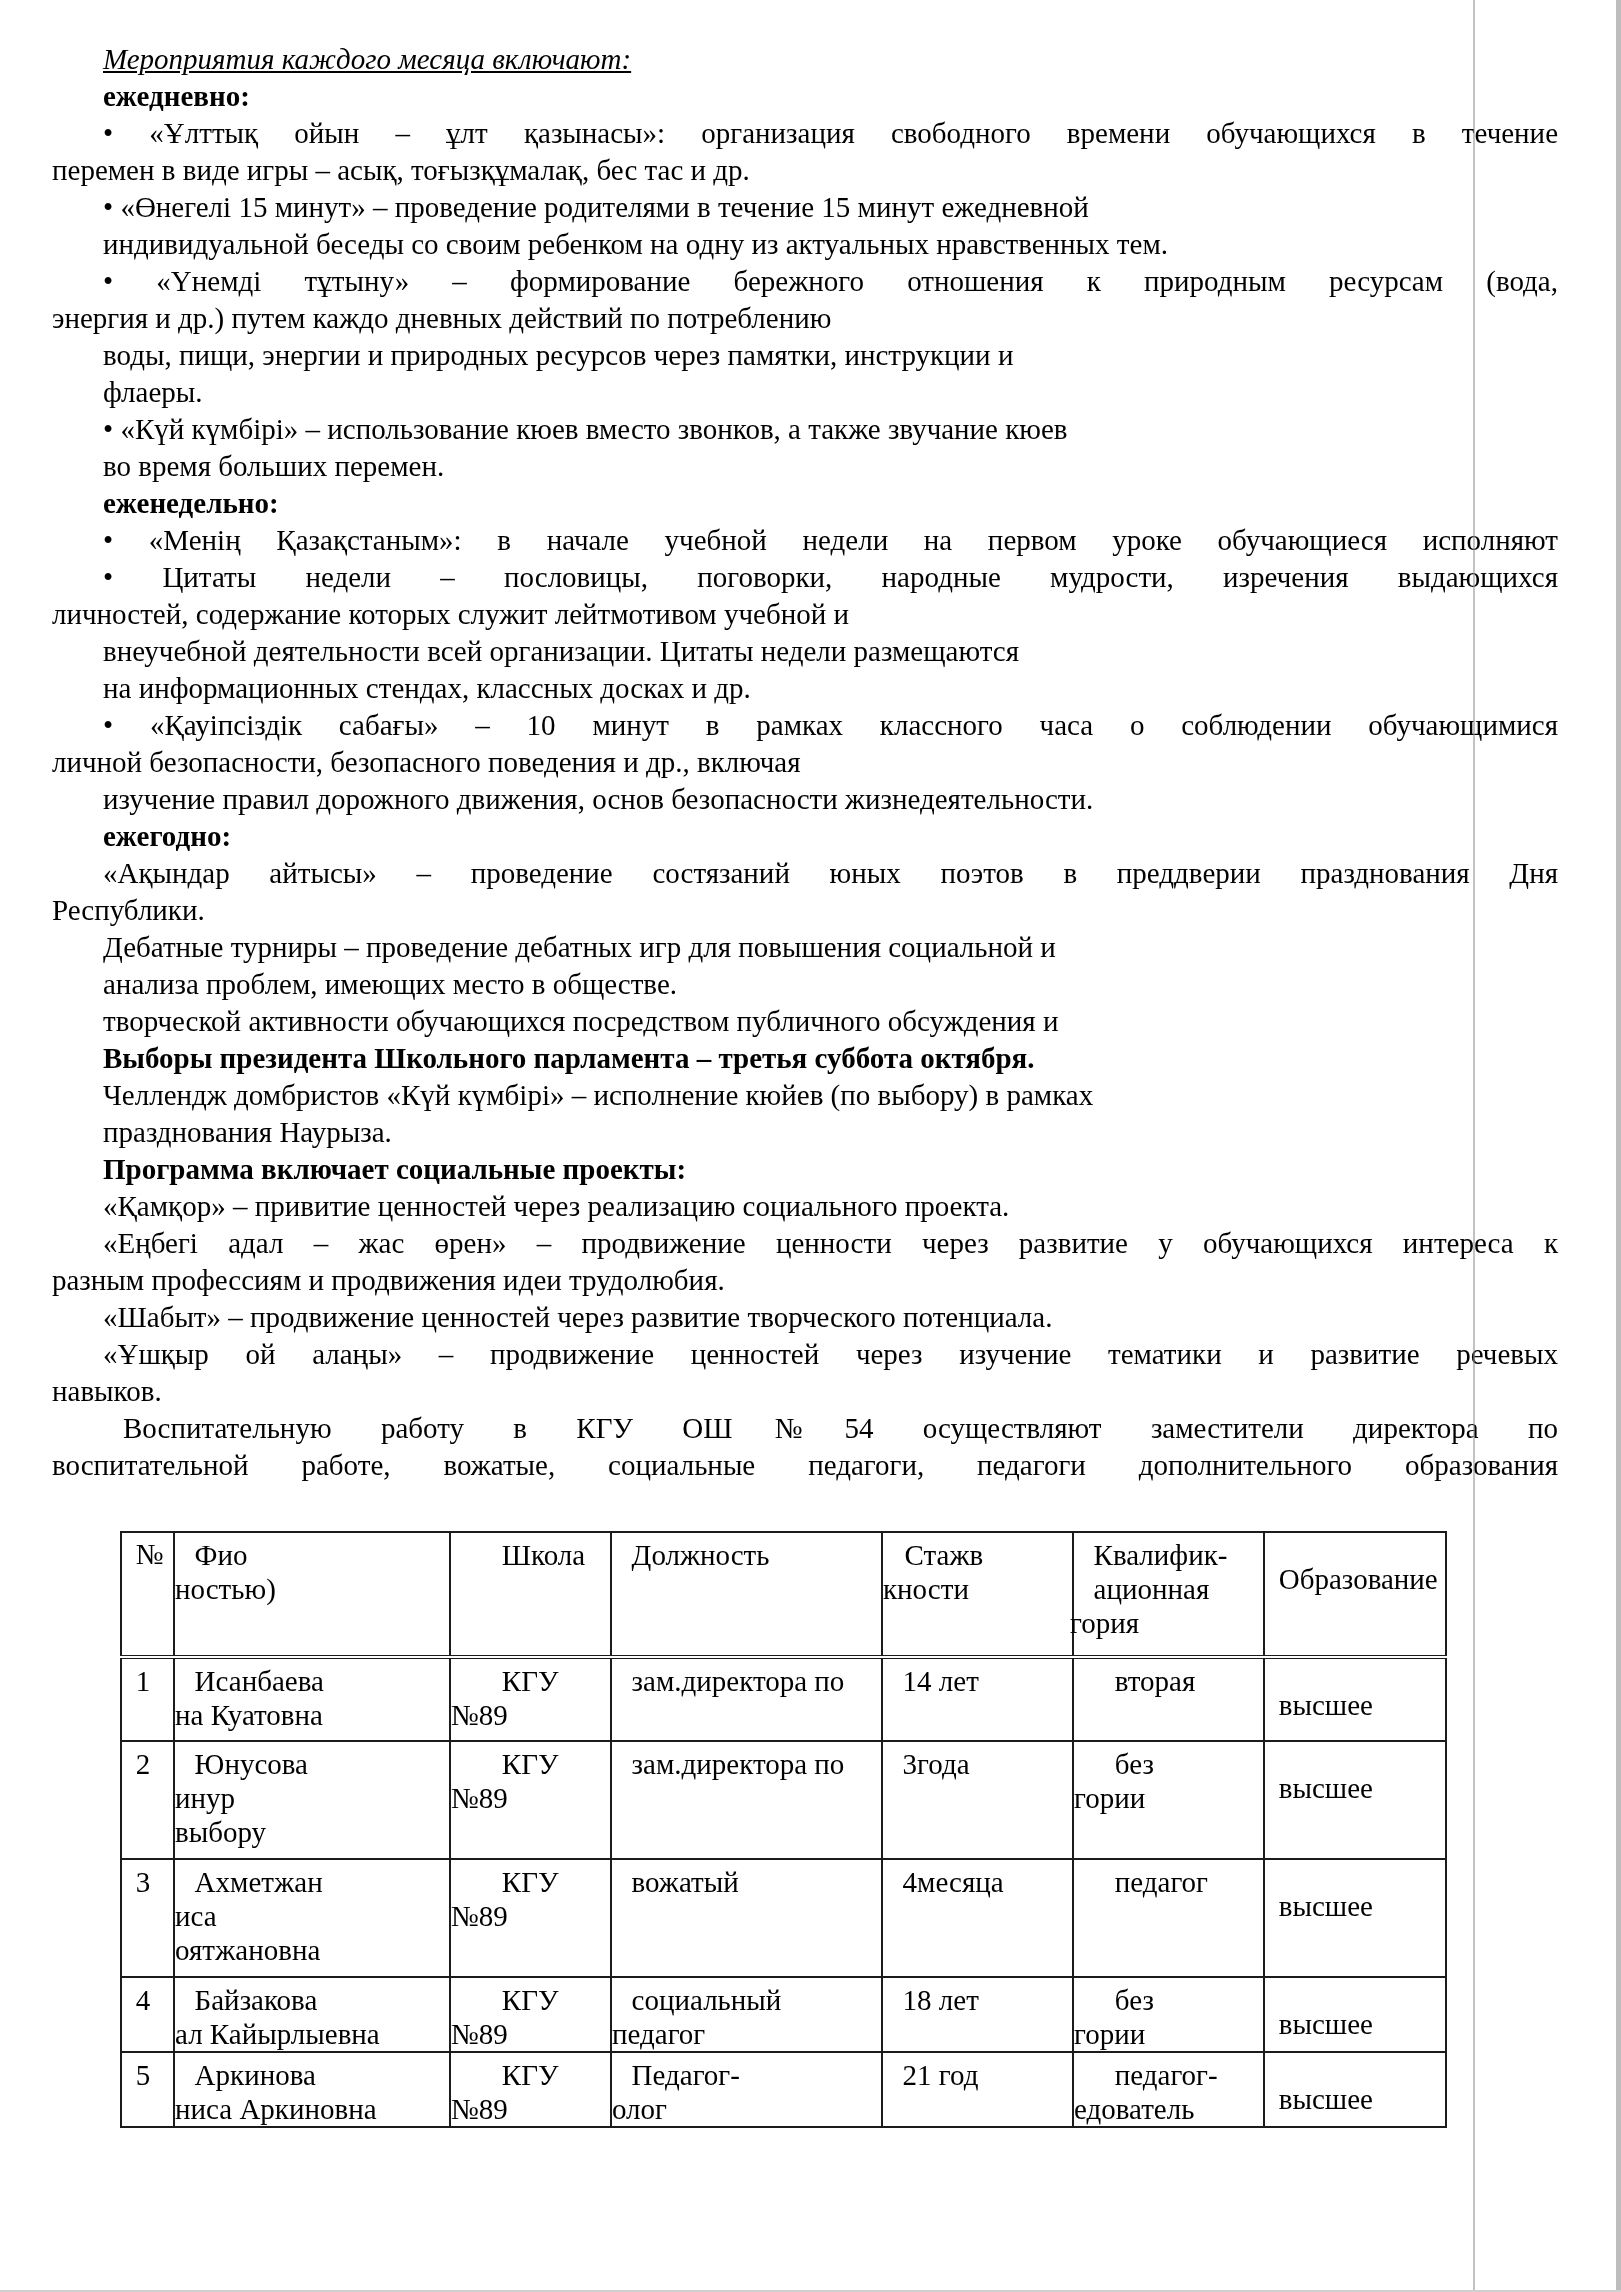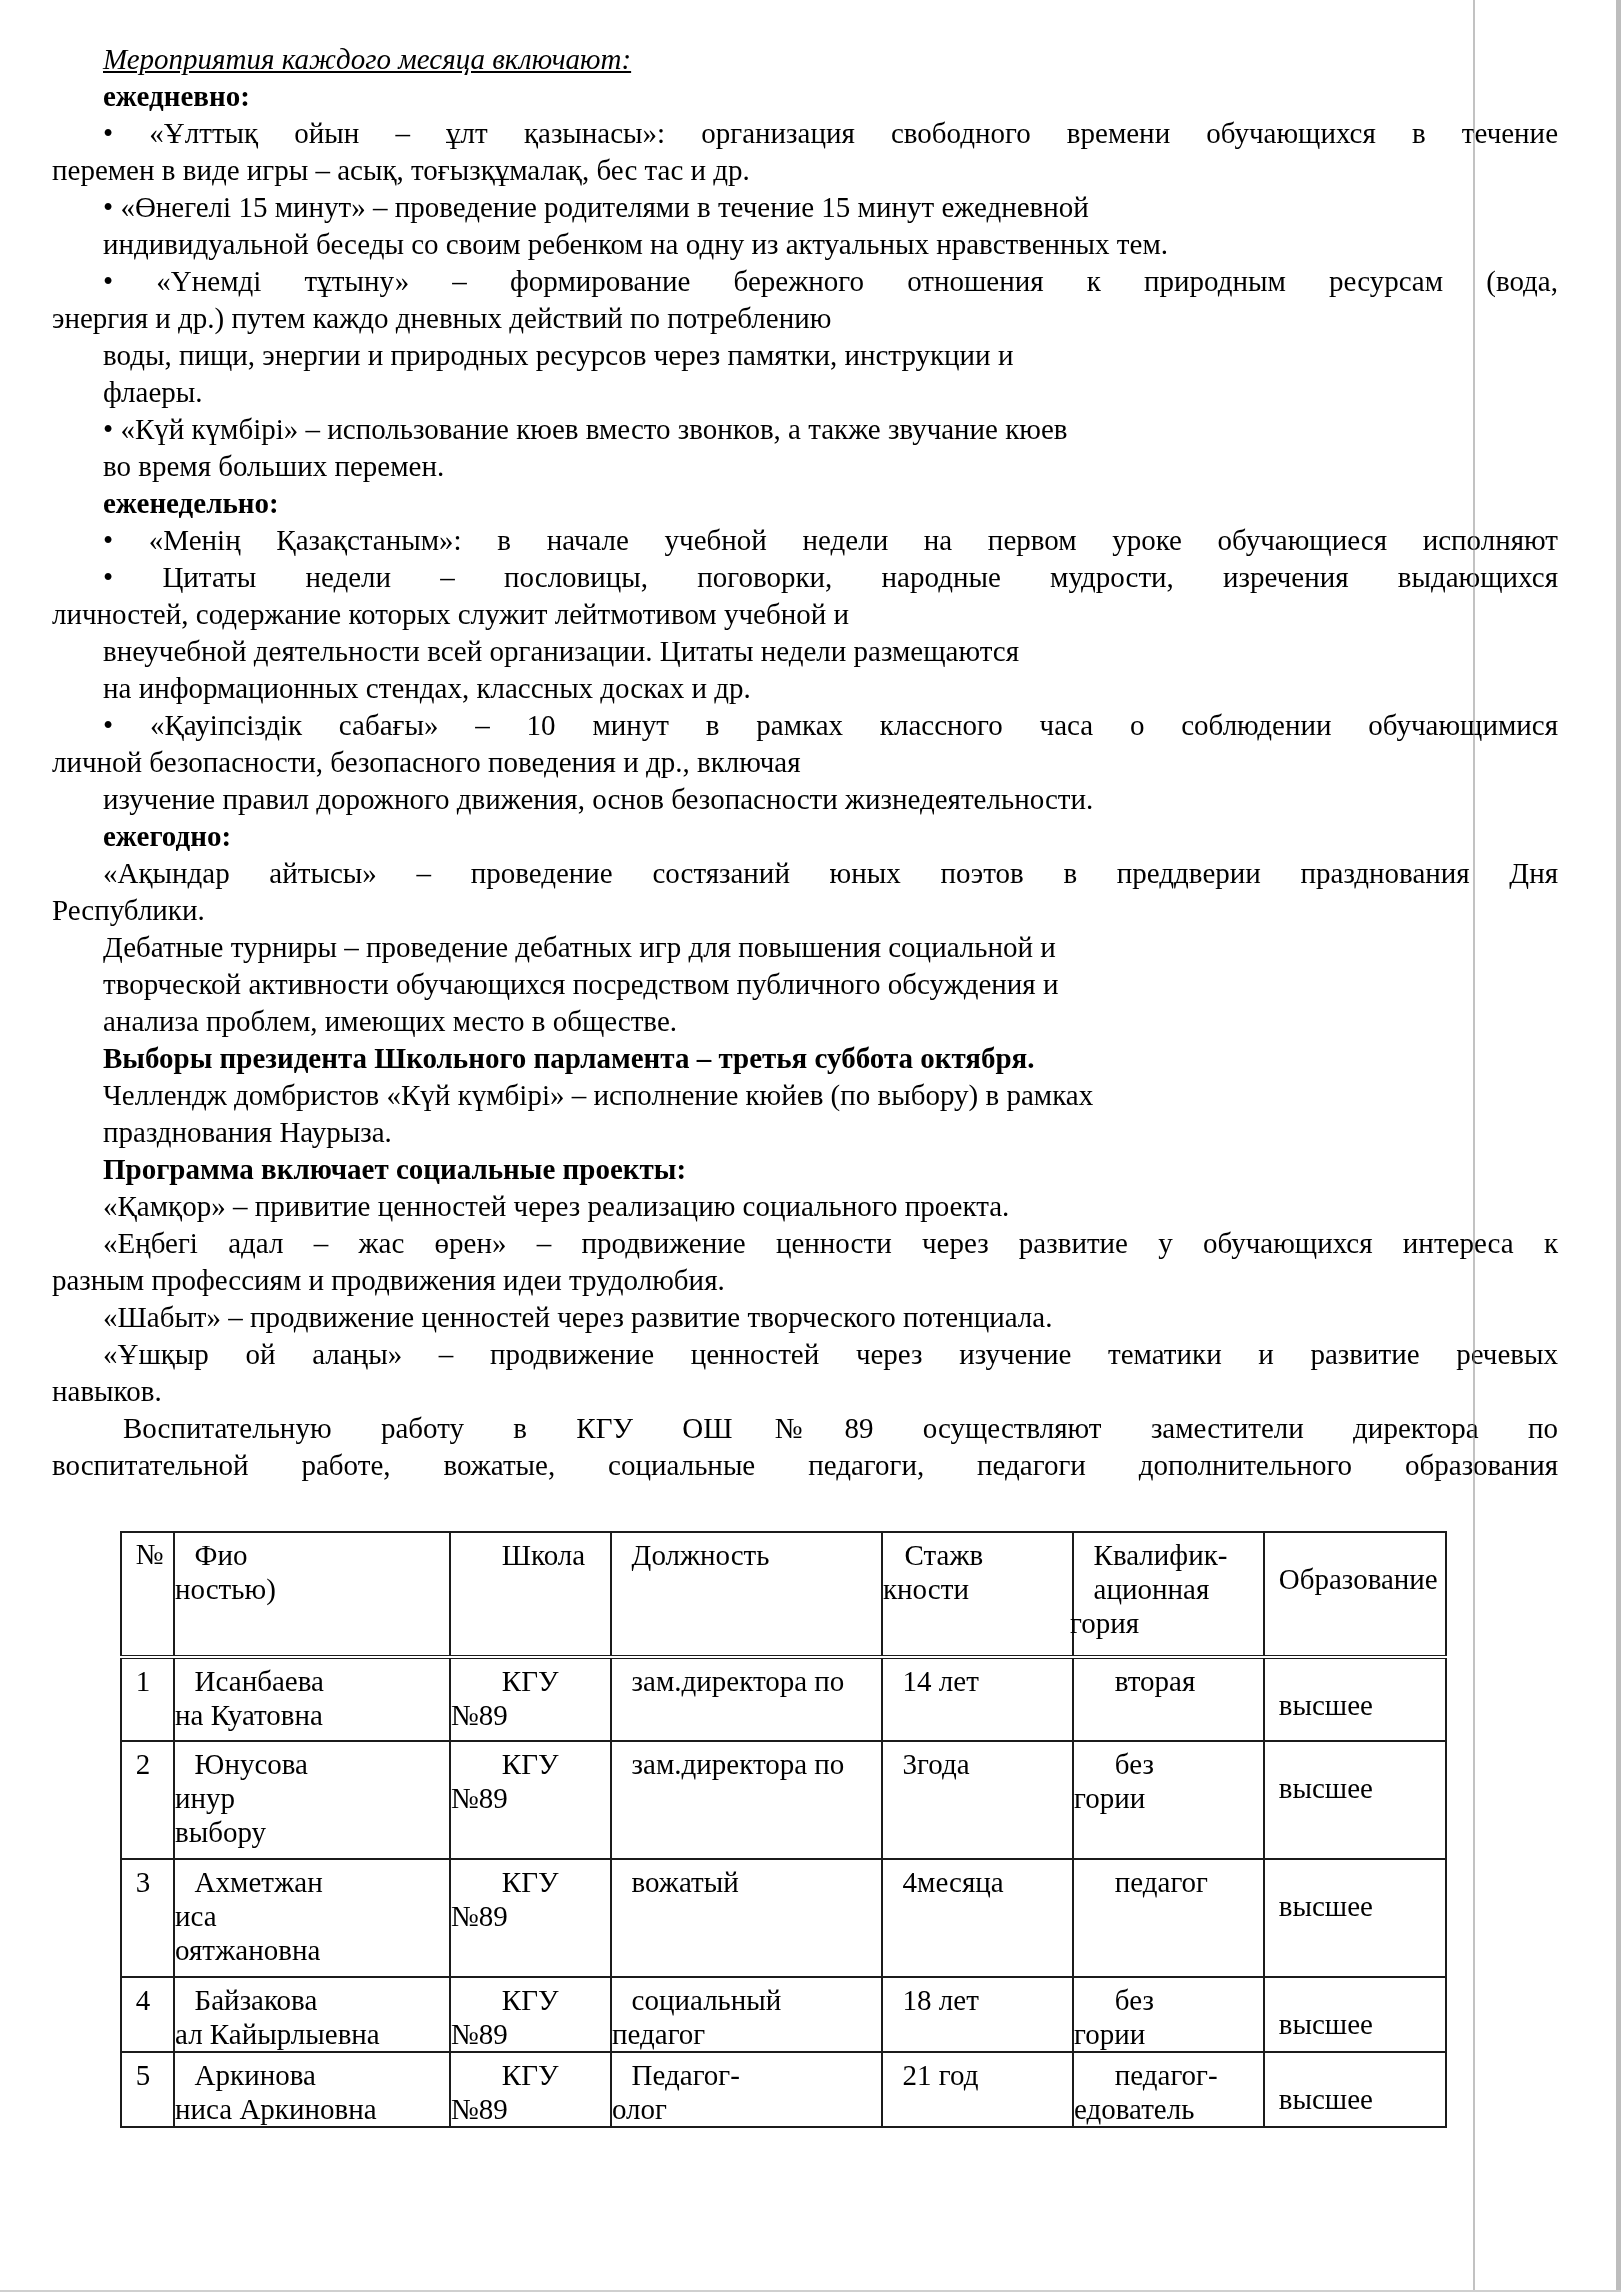--- a/index.html
+++ b/index.html
@@ -93,33 +93,33 @@
   <div class="tl">личностей, содержание которых служит лейтмотивом учебной и</div>
   <div class="tl ind">внеучебной деятельности всей организации. Цитаты недели размещаются</div>
   <div class="tl ind">на информационных стендах,  классных досках и др.</div>
   <div class="tl ind st">• «Қауіпсіздік сабағы» – 10 минут в рамках классного часа о соблюдении обучающимися</div>
   <div class="tl">личной безопасности, безопасного поведения и др., включая</div>
   <div class="tl ind">изучение правил дорожного движения, основ безопасности жизнедеятельности.</div>
   <div class="tl ind b">ежегодно:</div>
   <div class="tl ind st">«Ақындар айтысы» – проведение состязаний юных поэтов в преддверии празднования Дня</div>
   <div class="tl">Республики.</div>
   <div class="tl ind">Дебатные турниры – проведение дебатных игр для повышения социальной и</div>
+  <div class="tl ind">анализа проблем, имеющих место в обществе.</div>
   <div class="tl ind">творческой активности обучающихся посредством публичного обсуждения и</div>
-  <div class="tl ind">анализа проблем, имеющих место в обществе.</div>
   <div class="tl ind b">Выборы президента Школьного парламента – третья суббота октября.</div>
   <div class="tl ind">Челлендж домбристов «Күй күмбірі» – исполнение кюйев (по выбору) в рамках</div>
   <div class="tl ind">празднования Наурыза.</div>
   <div class="tl ind b">Программа включает социальные проекты:</div>
   <div class="tl ind">«Қамқор» – привитие ценностей через реализацию социального проекта.</div>
   <div class="tl ind st">«Еңбегі адал – жас өрен» – продвижение ценности через развитие у обучающихся интереса к</div>
   <div class="tl">разным профессиям и продвижения идеи трудолюбия.</div>
   <div class="tl ind">«Шабыт» – продвижение ценностей через развитие творческого потенциала.</div>
   <div class="tl ind st">«Ұшқыр ой алаңы» – продвижение ценностей через изучение тематики и развитие речевых</div>
   <div class="tl">навыков.</div>
-  <div class="tl ind2 st">Воспитательную работу в КГУ ОШ№89 осуществляют заместители директора по</div>
+  <div class="tl ind2 st">Воспитательную работу в КГУ ОШ№54 осуществляют заместители директора по</div>
   <div class="tl st">воспитательной работе, вожатые, социальные педагоги, педагоги дополнительного образования</div>
 
   <table class="staff">
     <colgroup>
       <col style="width:53px">
         <col style="width:276px">
         <col style="width:161px">
       <col style="width:271px">
         <col style="width:191px">
         <col style="width:191px">

